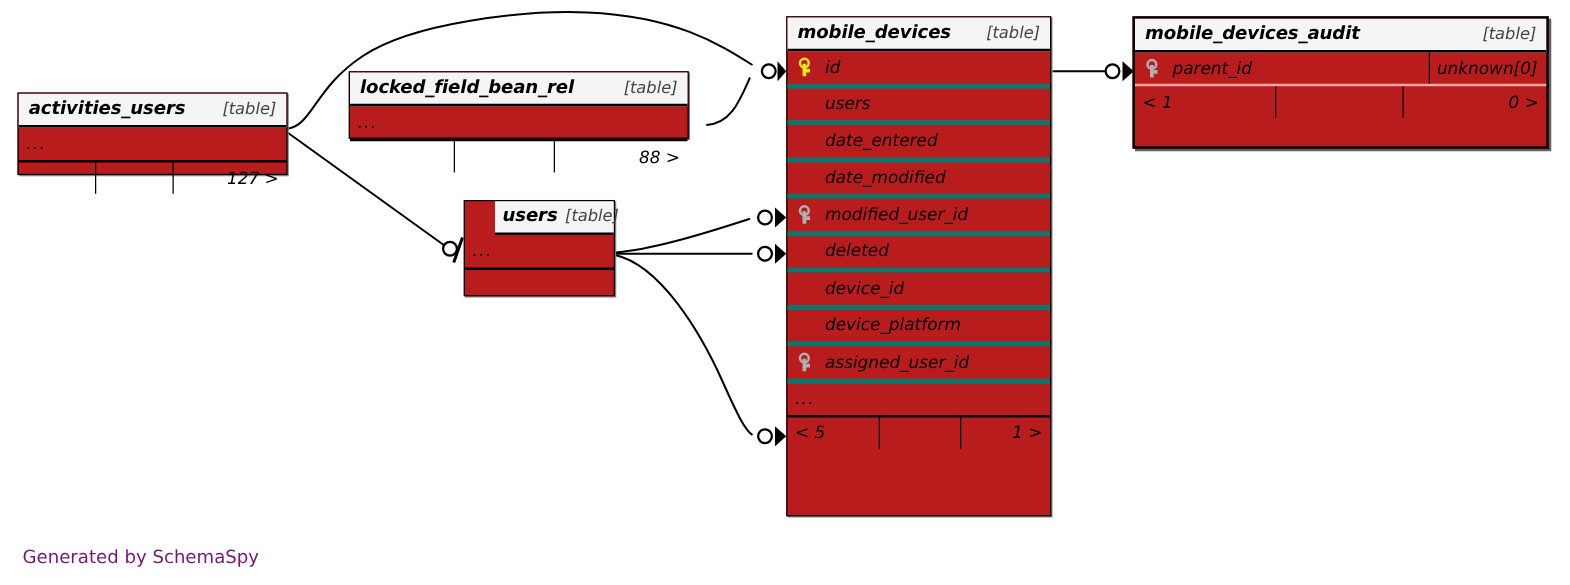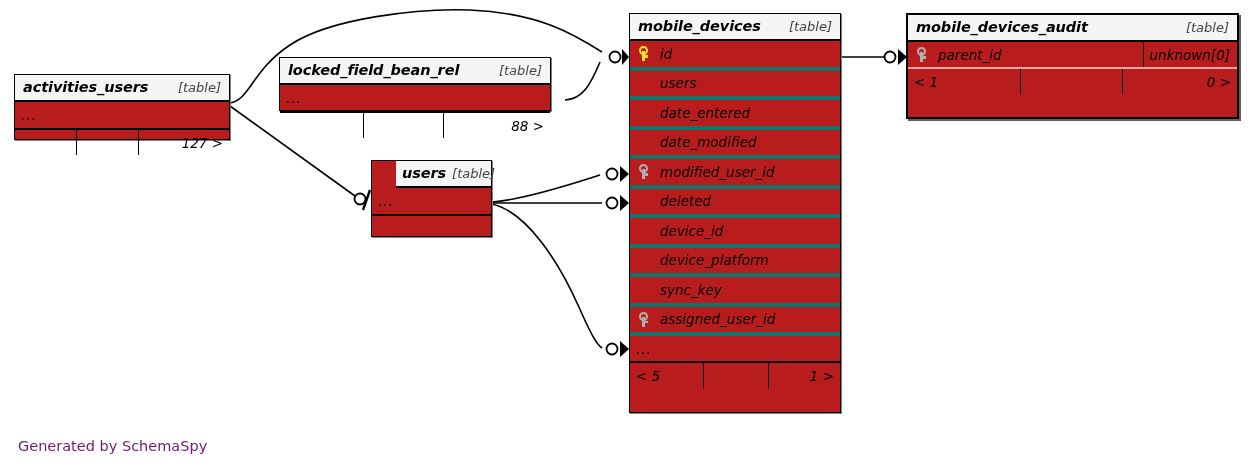--- a/index.html
+++ b/index.html
@@ -219,24 +219,20 @@
     </div>
     <div class="col-row">
       <span class="col-key"></span>
       <span class="col-label">device_id</span>
     </div>
     <div class="col-row">
       <span class="col-key"></span>
       <span class="col-label">device_platform</span>
     </div>
     <div class="col-row">
-      <span class="col-key"></span>
-      <span class="col-label">sync_key</span>
-    </div>
-    <div class="col-row">
       <span class="col-key">
         <span class="key-icon key-fk">
             <b></b>
             <i></i>
             <s></s>
           </span>
       </span>
       <span class="col-label">assigned_user_id</span>
     </div>
 

